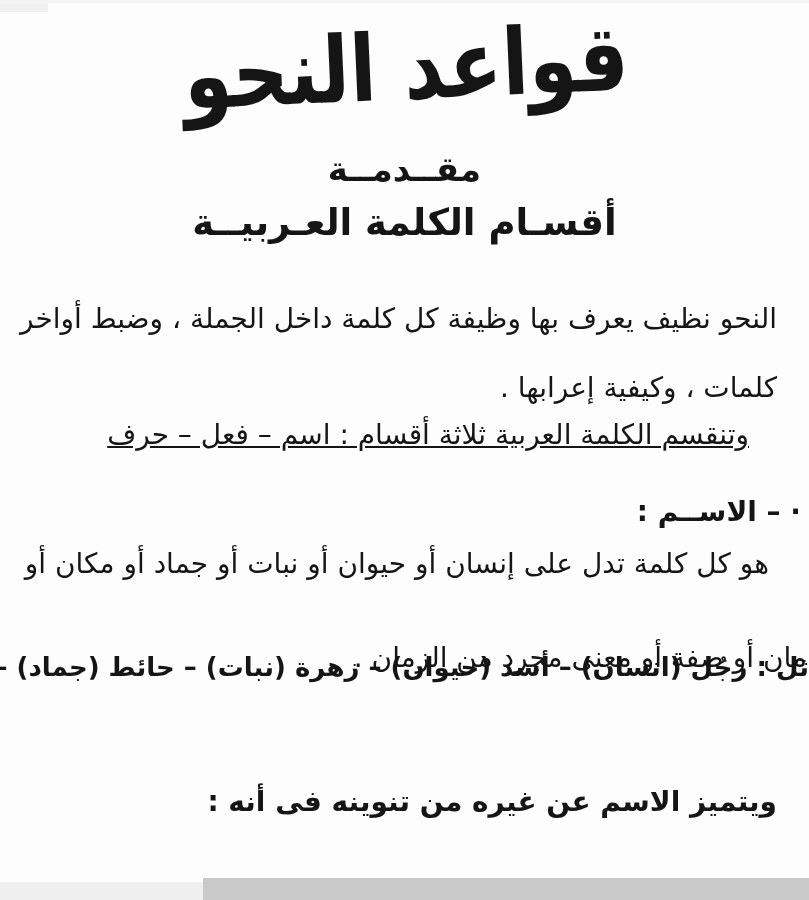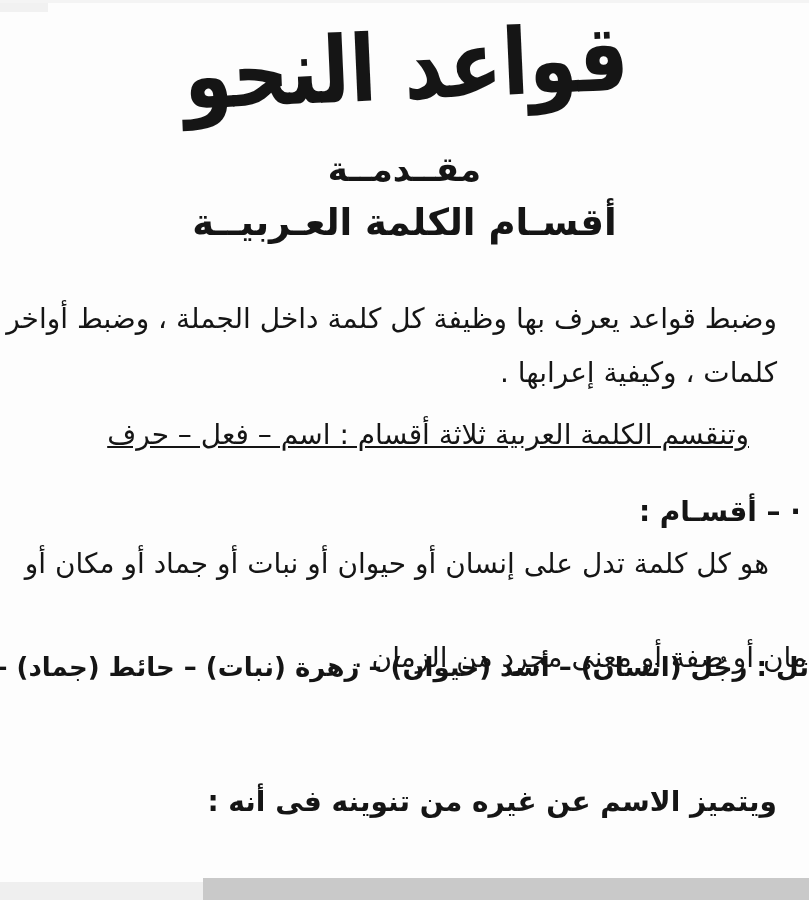--- a/index.html
+++ b/index.html
@@ -32,21 +32,21 @@
     transform-origin: 50% 20%;
     letter-spacing: 0;
   }
   .subtitle { top: 148px; font-size: 34px; font-weight: bold; }
   .section-heading { top: 200px; font-size: 37px; font-weight: bold; }
 
   .body-line { font-size: 28px; }
   .example-line { font-size: 26px; }
 
   .intro-1 { top: 301px; right: 32px; }
-  .intro-2 { top: 355px; right: 32px; }
+  .intro-2 { top: 370px; right: 32px; }
   .intro-3 { top: 417px; right: 60px; text-decoration: underline; }
 
   .noun-heading { top: 494px; right: 8px; font-size: 28px; font-weight: bold; }
   .def-1 { top: 546px; right: 40px; }
   .def-2 { top: 596px; right: 2px; margin-top: 44px; }
   .ex-1  { top: 651px; right: 0px; font-weight: bold; }
   .ex-2  { top: 706px; right: 18px; }
 
   .distinct-heading { top: 784px; right: 32px; font-weight: bold; }
   .tanween-line { top: 837px; right: 36px; }
@@ -58,27 +58,27 @@
 
   <div class="top-strip"></div>
   <div class="top-corner"></div>
 
   <div class="abs center title">قواعد النحو</div>
 
   <div class="abs center subtitle">مقــدمــة</div>
 
   <div class="abs center section-heading">أقسـام الكلمة العـربيــة</div>
 
-  <div class="abs body-line intro-1">وضبط قواعد يعرف بها وظيفة كل كلمة داخل الجملة ، وضبط أواخر</div>
+  <div class="abs body-line intro-1">النحو نظيف يعرف بها وظيفة كل كلمة داخل الجملة ، وضبط أواخر</div>
 
   <div class="abs body-line intro-2">كلمات ، وكيفية إعرابها .</div>
 
   <div class="abs body-line intro-3">وتنقسم الكلمة العربية ثلاثة أقسام : اسم – فعل – حرف</div>
 
-  <div class="abs noun-heading">· – أقسـام :</div>
+  <div class="abs noun-heading">· – الاســم :</div>
 
   <div class="abs body-line def-1">هو كل كلمة تدل على إنسان أو حيوان أو نبات أو جماد أو مكان أو</div>
 
   <div class="abs body-line def-2">مان أو صفة أو معنى مجرد من الزمان .</div>
 
   <div class="abs example-line ex-1">ثل : رجُل (انسان) – أسد (حيوان) – زهرة (نبات) – حائط (جماد) – القَاهرة</div>
 
 
   <div class="abs body-line distinct-heading">ويتميز الاسم عن غيره من تنوينه فى أنه :</div>
 

